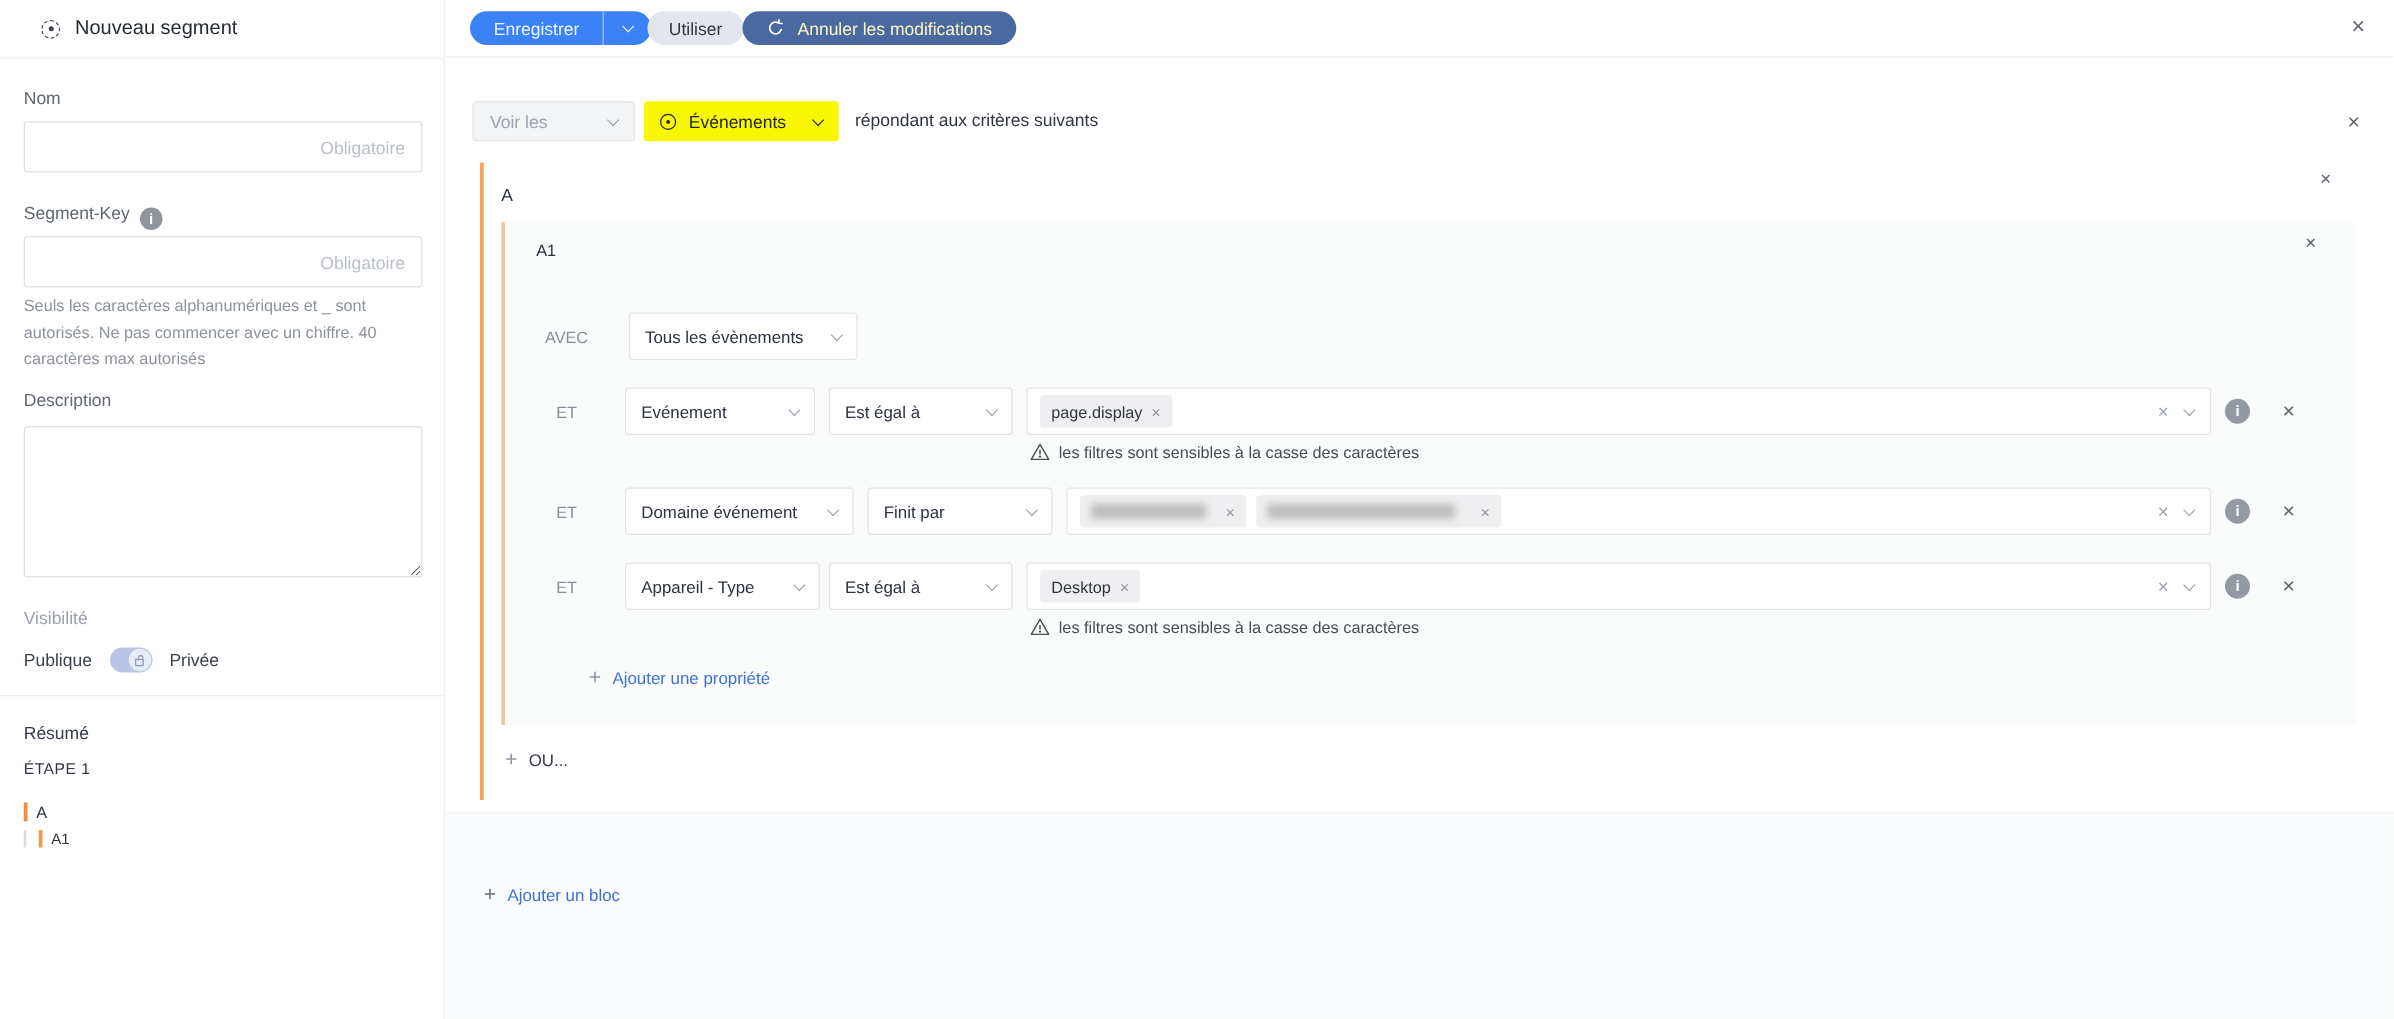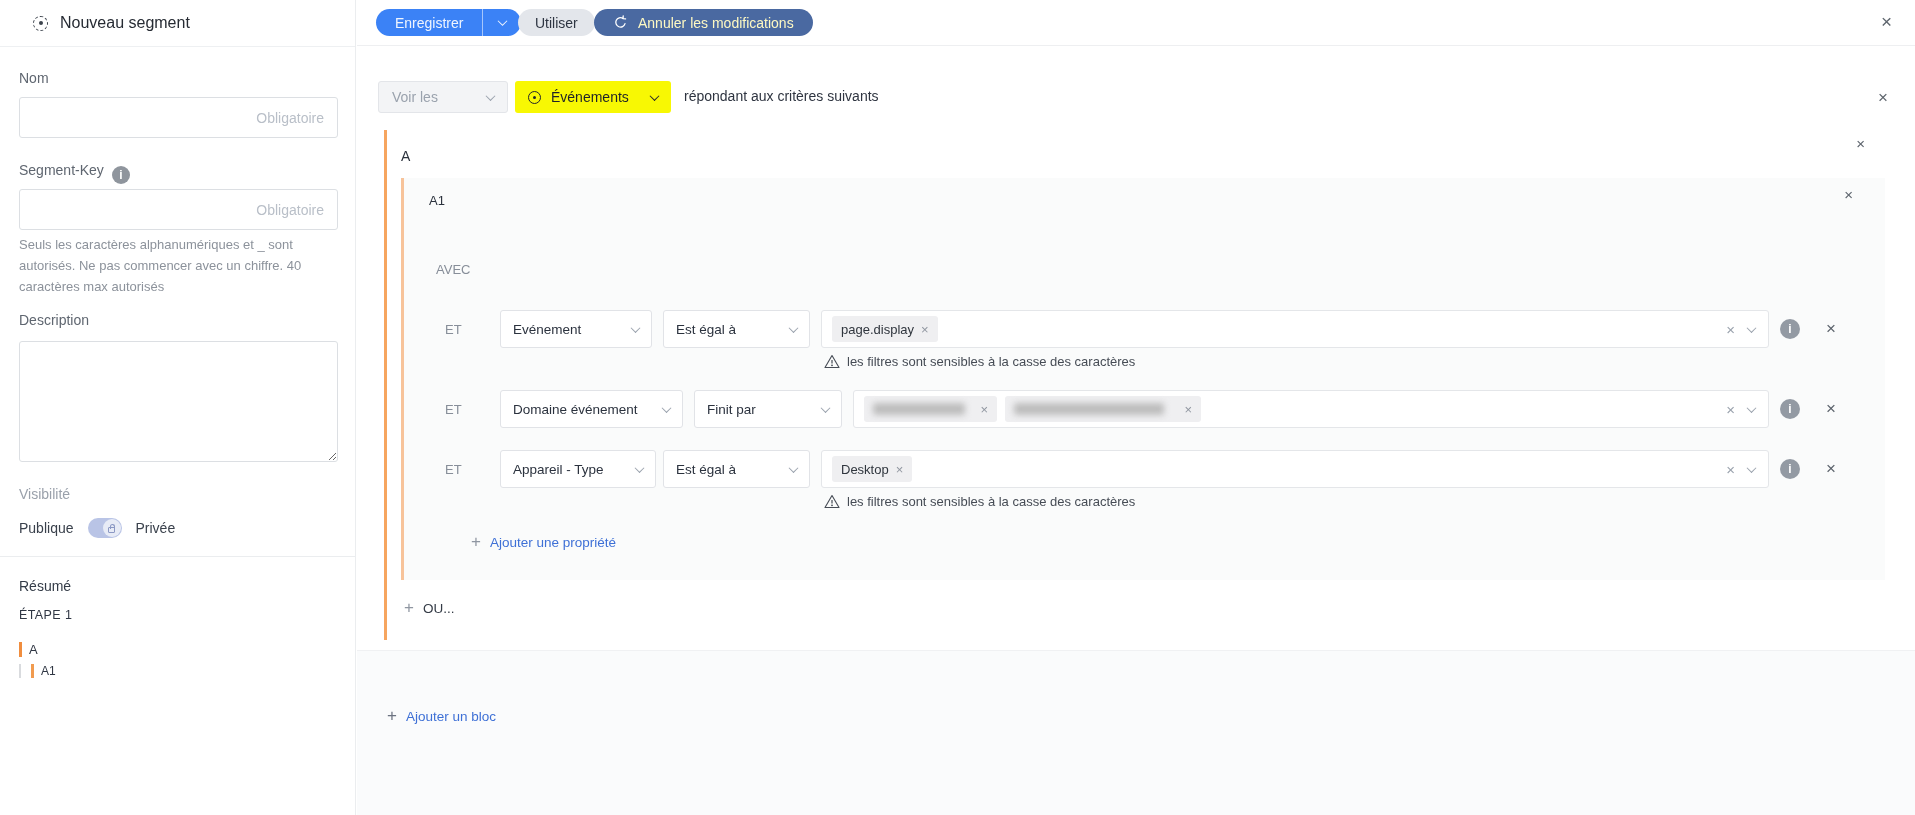--- a/index.html
+++ b/index.html
@@ -165,20 +165,24 @@
   <div class="block-a">
     <span class="blk-label" style="left:14px; top:18px;">A</span>
     <span class="xdel" style="right:20px; top:6px; font-size:15px;">×</span>
 
     <div class="block-a1">
       <span class="blk-label" style="left:25px; top:15px; font-size:13px;">A1</span>
       <span class="xdel" style="right:32px; top:9px; font-size:15px;">×</span>
 
       <div class="row" style="top:72px;">
         <span class="rowlbl" style="left:32px;">AVEC</span>
+        <div class="dd" style="left:99px; width:183px;">
+          <span>Tous les évènements</span>
+          <span class="chev"></span>
+        </div>
       </div>
 
       <div class="row" style="top:132px;">
         <span class="rowlbl" style="left:41px;">ET</span>
         <div class="dd" style="left:96px; width:152px;">
           <span>Evénement</span>
           <span class="chev"></span>
         </div>
         <div class="dd" style="left:259px; width:147px;">
           <span>Est égal à</span>

